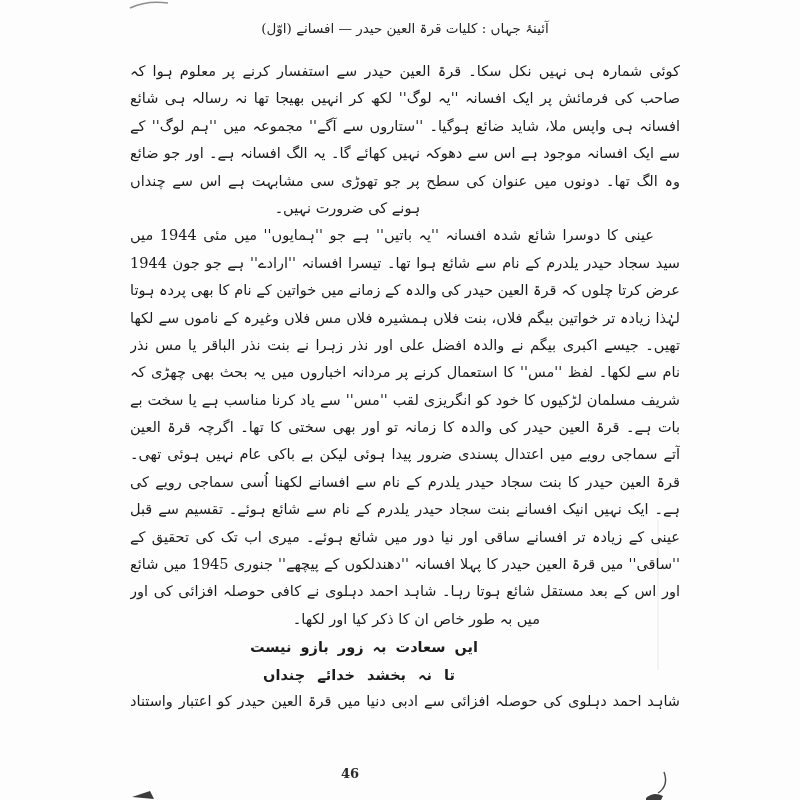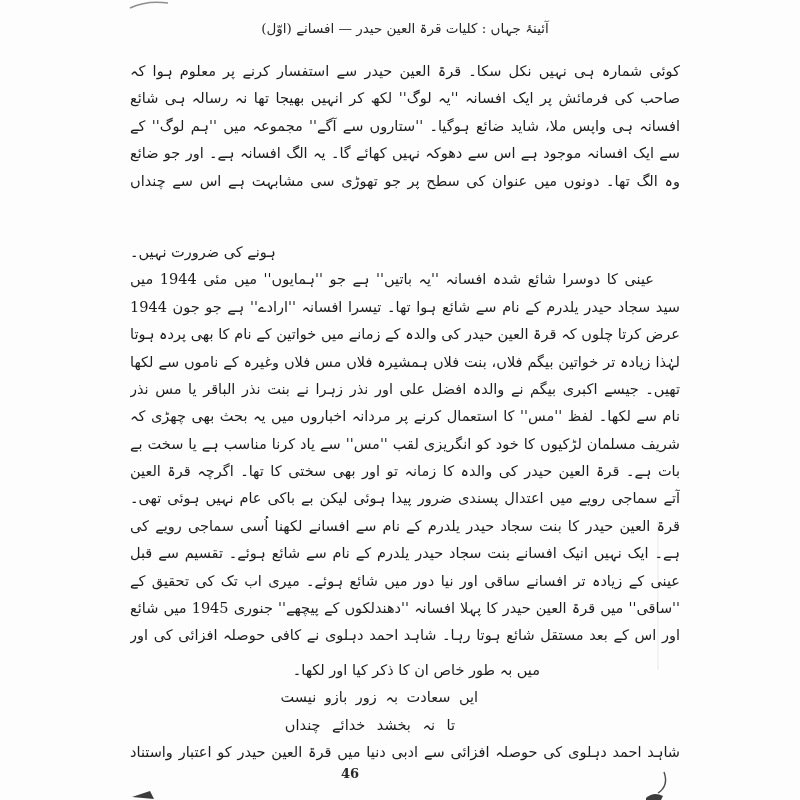--- a/index.html
+++ b/index.html
@@ -15,23 +15,23 @@
     font-size:13.5px;letter-spacing:.2px;color:#262626;
   }
   .textblock{
     position:absolute;left:130px;top:58px;width:550px;
     direction:rtl;
     font-size:14.5px;color:#1c1c1c;
   }
   .ln{height:27.4px;line-height:27.4px;white-space:nowrap;}
   .just{text-align:justify;text-align-last:justify;white-space:normal;overflow:hidden;}
   .indent{padding-right:26px;}
-  .last-p1{text-align:left;padding-right:115px;margin-top:44px;}
-  .last-p2{text-align:right;padding-right:140px;margin-top:7px;}
-  .verse{text-align:right;}
+  .last-p1{text-align:center;padding-right:115px;}
+  .last-p2{text-align:right;padding-right:140px;}
+  .verse{text-align:right;font-weight:bold;}
   .v1{padding-right:202px;word-spacing:4px;}
   .v2{padding-right:225px;word-spacing:7px;}
   .footer{
     position:absolute;left:130px;top:766px;width:550px;
     text-align:center;padding-right:110px;box-sizing:border-box;
     font-family:"DejaVu Serif",serif;font-weight:bold;
     font-size:13px;color:#2a2a2a;
   }
   .fold{
     position:absolute;left:657px;top:520px;width:2px;height:150px;

